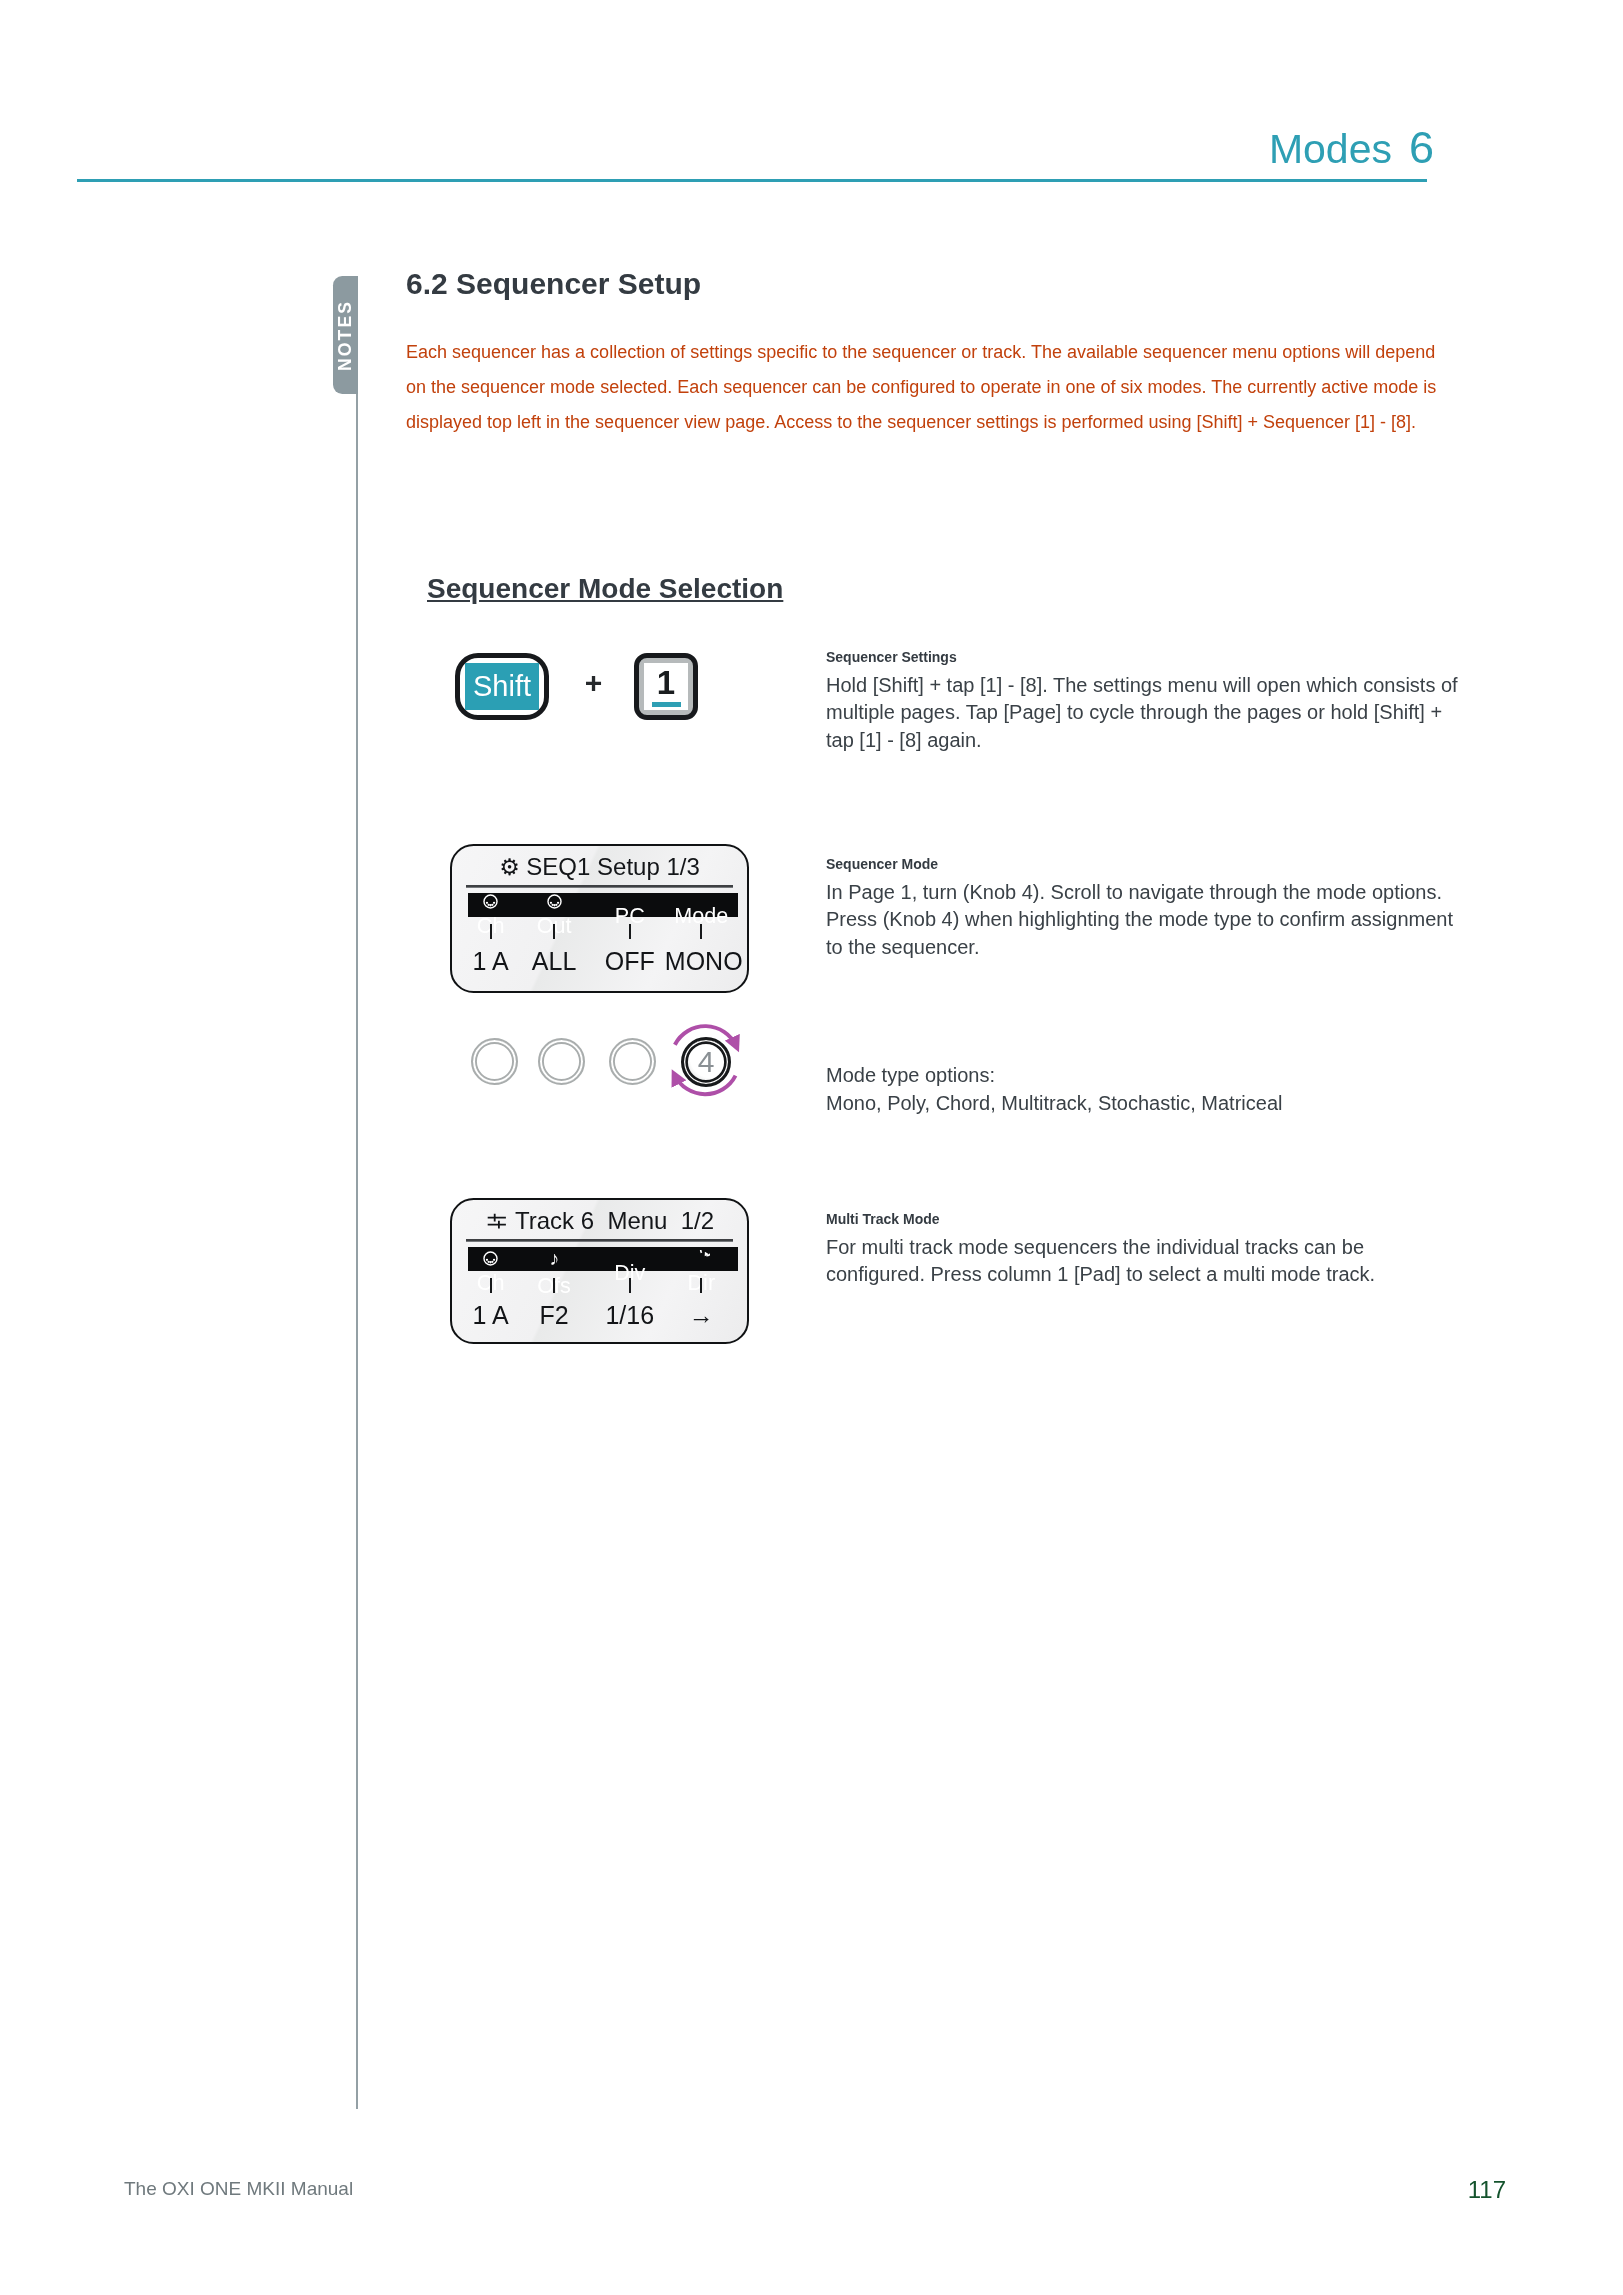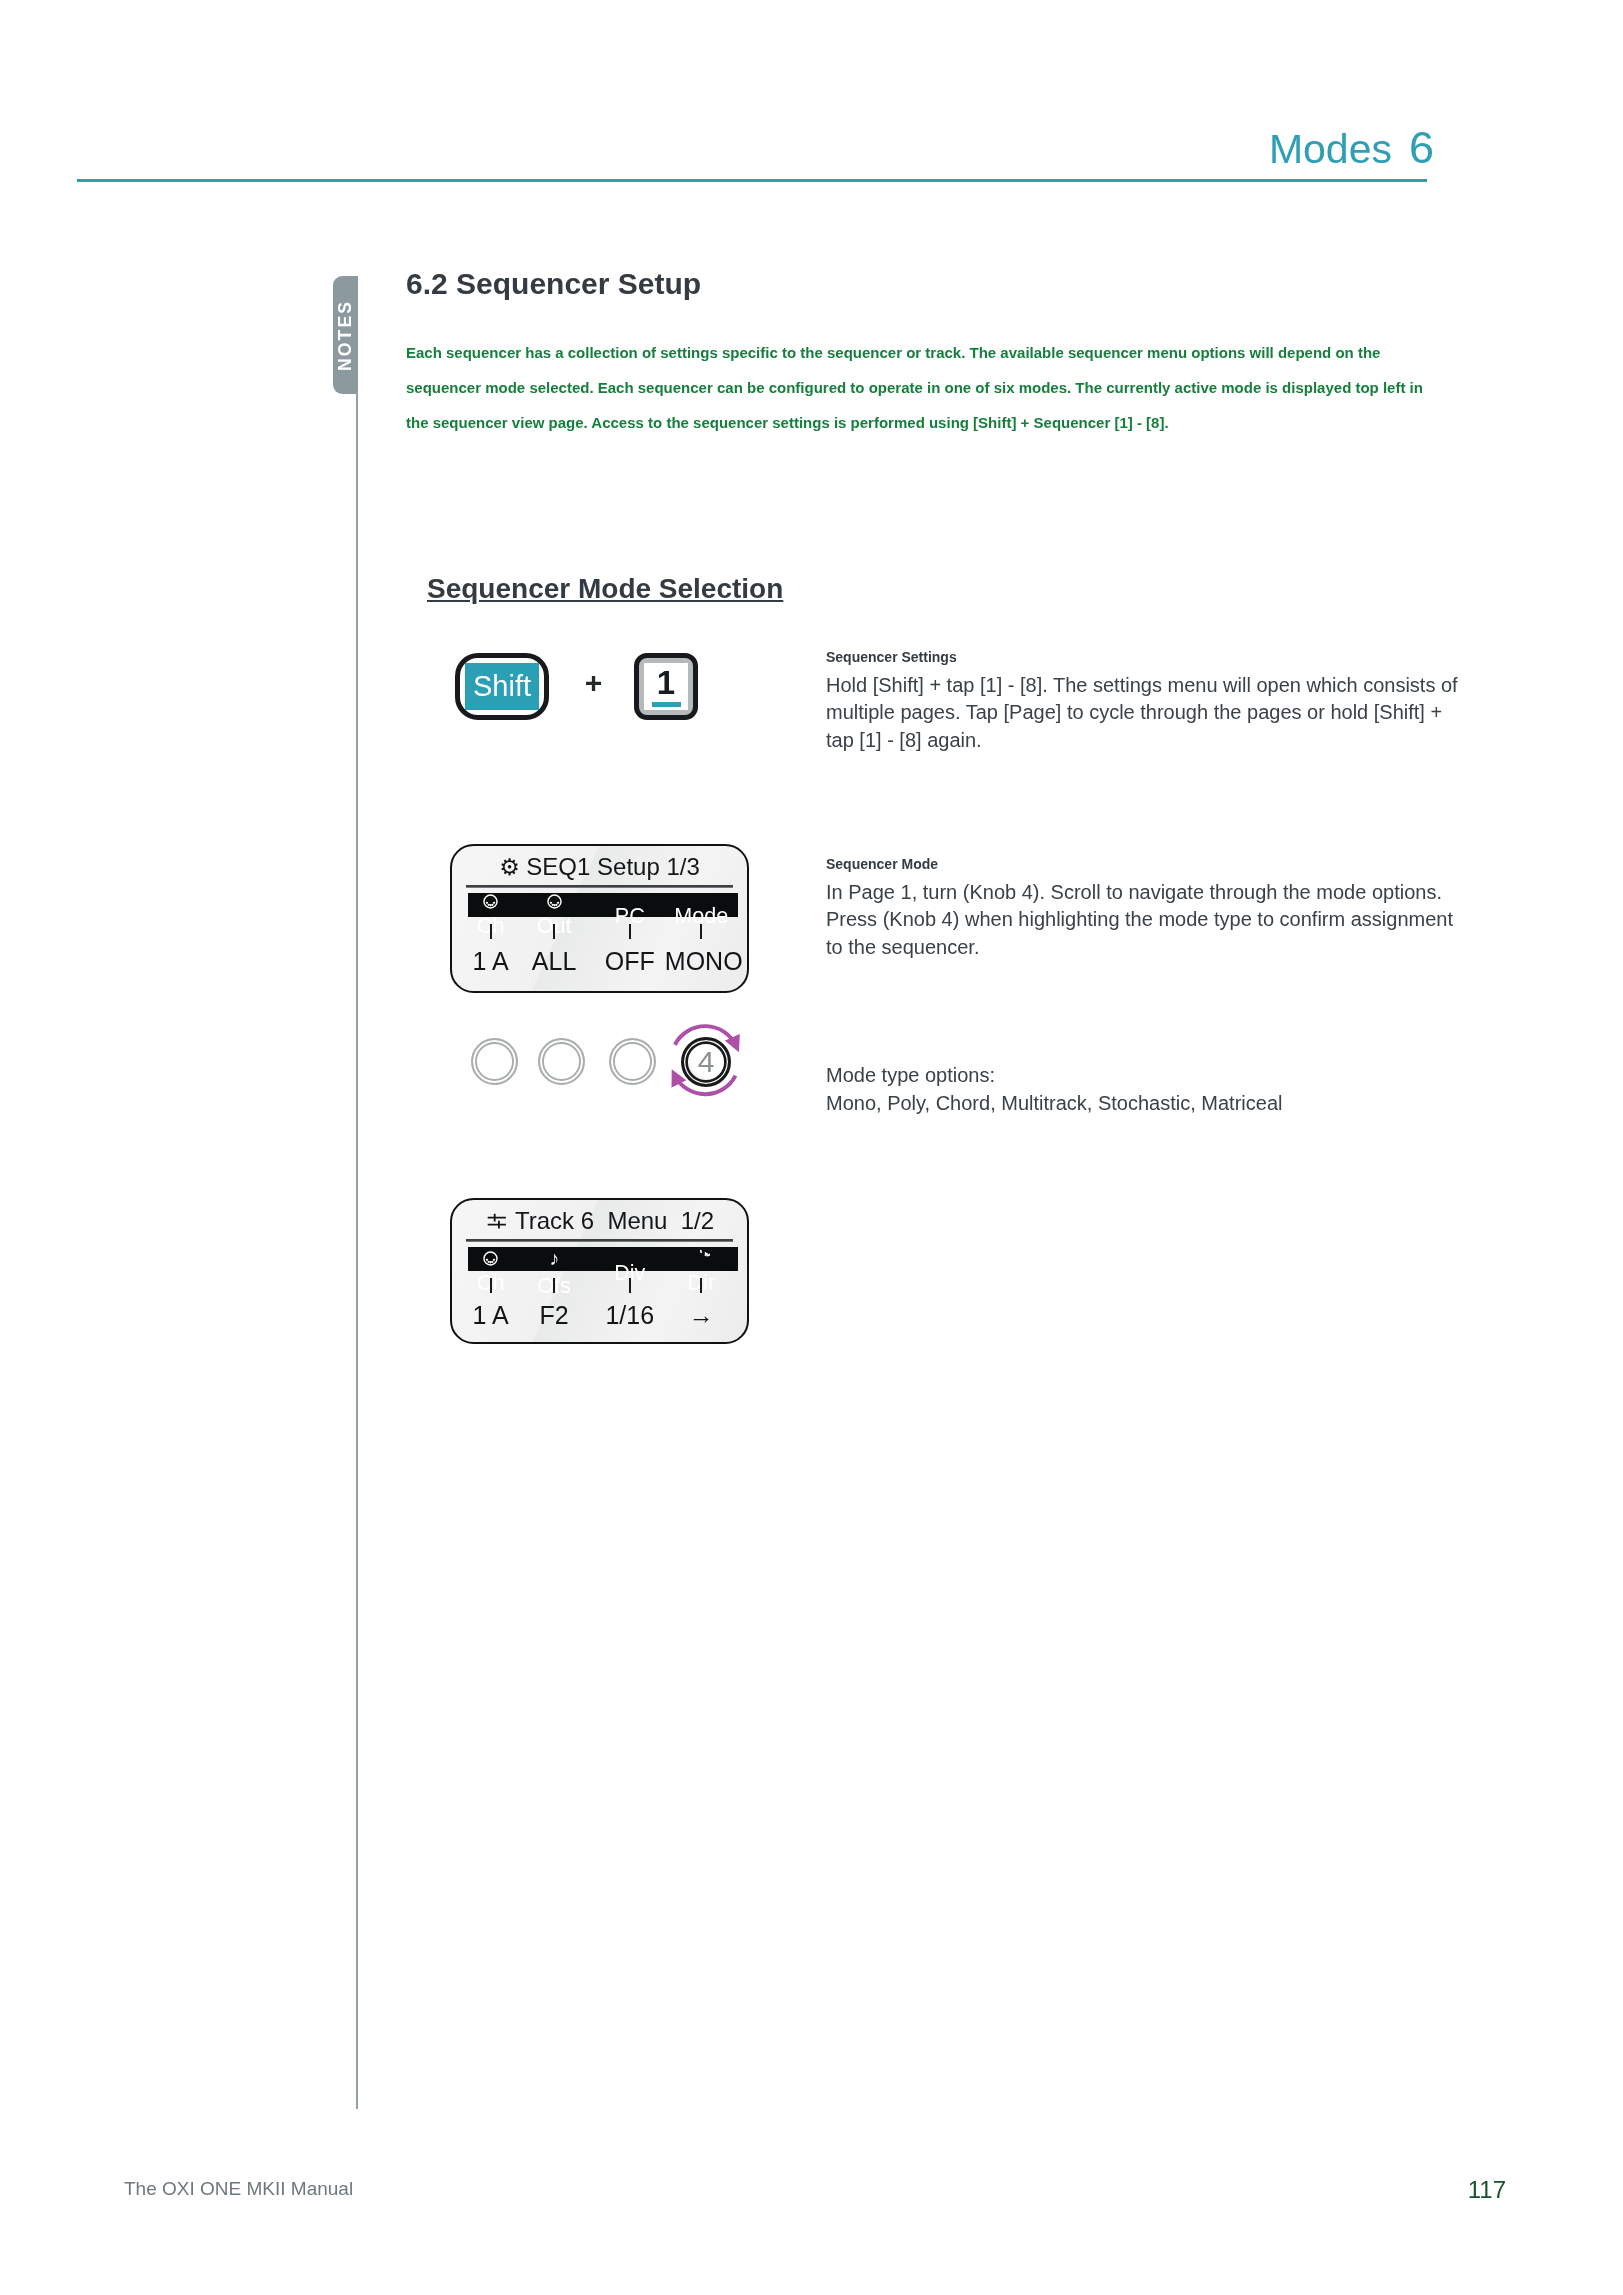--- a/index.html
+++ b/index.html
@@ -17,21 +17,21 @@
 
   
   #notes-tab { left:333px; top:276px; width:25px; height:118px; background:#8C9AA0;
     border-radius:9.2px 0 0 9.2px; display:flex; align-items:center; justify-content:center; }
   #notes-tab span { writing-mode:vertical-rl; transform:rotate(180deg); color:#ffffff;
     font-weight:bold; font-size:17.7px; letter-spacing:2px; }
   #notes-line { left:356px; top:394px; width:2px; height:1715px; background:#94A0A5; }
 
   
   #sec-title { left:406px; top:267px; font-size:30px; font-weight:bold; color:#343B42; }
-  #intro { left:406px; top:335px; width:1031px; font-size:15px; line-height:35px; color:#15803d;font-weight:bold; }
+  #intro { left:406px; top:335px; width:1031px; font-size:18px; line-height:35px; color:#c2410c; }
   #subhead { left:427px; top:573px; font-size:28px; font-weight:bold; color:#343B42;text-decoration:underline; }
 
   
   .keycap { border:5.2px solid #17191C; border-radius:23px; background:#ffffff; padding:4.6px; }
   #shift-key { left:455px; top:653px; width:94px; height:67px; }
   .shift-face { width:100%; height:100%; background:#2B9FB4; display:flex; align-items:center;
     justify-content:center; color:#ffffff; font-size:29px; }
   #plus { left:564px; top:666px; width:59px; text-align:center; font-size:30px; font-weight:bold; color:#26292C; }
   #one-key { left:634px; top:653px; width:64px; height:67px; border:5.2px solid #17191C;
     border-radius:13px; background:#B6BABB; padding:5.2px; }
@@ -235,18 +235,22 @@
       <span class="tick"></span>
     </div>
     <div class="lcd-vals lcd-grid">
       <span class="val">1 A</span>
       <span class="val">F2</span>
       <span class="val">1/16</span>
       <span class="val">→</span>
     </div>
   </div>
 
+  <div class="abs callout" id="co-multi">
+    <h4>Multi Track Mode</h4>
+    <p>For multi track mode sequencers the individual tracks can be configured. Press column 1 [Pad] to select a multi mode track.</p>
+  </div>
 
   <div class="abs" id="footer-left">The OXI ONE MKII Manual</div>
   <div class="abs" id="footer-page">117</div>
 
 </div>
 
 
 </body></html>

